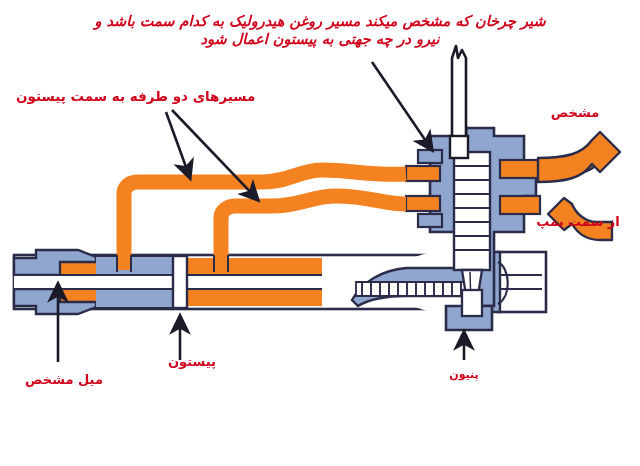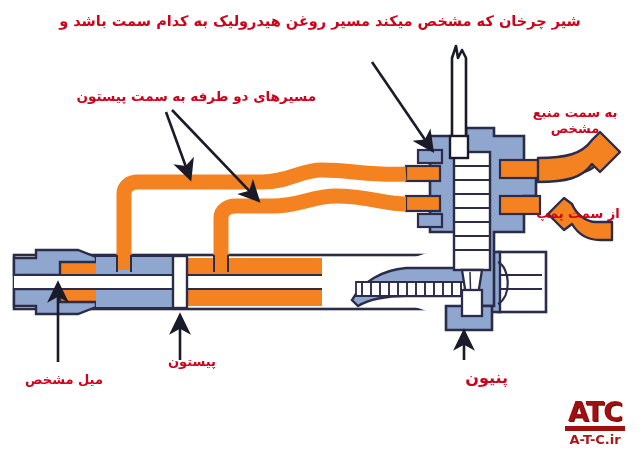--- a/index.html
+++ b/index.html
@@ -20,48 +20,47 @@
     unicode-bidi:bidi-override;
     white-space:nowrap;
     line-height:1.25;
     text-align:center;
   }
   #title-block{
     left:0;top:12px;width:640px;
     font-size:14.5px;
     letter-spacing:0px;
   }
-  #title-block div{display:block;}
+  #title-block div{display:block;font-style:italic;}
   #lbl-hoses{
     left:16px;top:88px;width:300px;
     font-size:13.5px;
-    text-align:right;
+    text-align:left;
   }
   #lbl-reservoir{
     right:6px;top:105px;width:118px;
     font-size:13px;
     text-align:center;
   }
   #lbl-pump{
-    right:8px;top:206px;width:108px;
+    right:8px;top:214px;width:108px;
     font-size:13px;
     text-align:center;
   }
   #lbl-rack{
     left:18px;top:372px;width:92px;
     font-size:13px;
   }
   #lbl-piston{
     left:148px;top:354px;width:88px;
     font-size:13px;
   }
   #lbl-pinion{
     left:420px;top:368px;width:88px;
-    font-size:16px;
-    text-align:right;
+    font-size:11px;
   }
   #logo{
     position:absolute;
     left:562px;top:398px;
     width:66px;height:62px;
     text-align:center;
   }
   #logo .logo-mark{
     font-family:"DejaVu Sans","Liberation Sans",sans-serif;
     font-weight:bold;
@@ -237,36 +236,31 @@
 
       <line x1="58" y1="362" x2="58" y2="284" marker-end="url(#arrowUp)"></line>
       <line x1="180" y1="360" x2="180" y2="316" marker-end="url(#arrowUp)"></line>
       <line x1="464" y1="360" x2="464" y2="332" marker-end="url(#arrowUp)"></line>
     </g>
 
   </svg>
 
   <div class="lbl" id="title-block">
     <div>شیر چرخان که مشخص میکند مسیر روغن هیدرولیک به کدام سمت باشد و</div>
+    <div>نیرو در چه جهتی به پیستون اعمال شود</div>
   </div>
 
   <div class="lbl" id="lbl-hoses">مسیرهای دو طرفه به سمت پیستون</div>
 
   <div class="lbl" id="lbl-reservoir">
-    <div>به سمت منبع</div>
     <div>مشخص</div>
   </div>
 
   <div class="lbl" id="lbl-pump">از سمت پمپ</div>
 
   <div class="lbl" id="lbl-rack">میل مشخص</div>
 
   <div class="lbl" id="lbl-piston">پیستون</div>
 
   <div class="lbl" id="lbl-pinion">پنیون</div>
 
-  <div id="logo">
-    <div class="logo-mark">ATC</div>
-    <div class="logo-bar"></div>
-    <div class="logo-text">A-T-C.ir</div>
-  </div>
 
 </div>
 
 </body></html>

